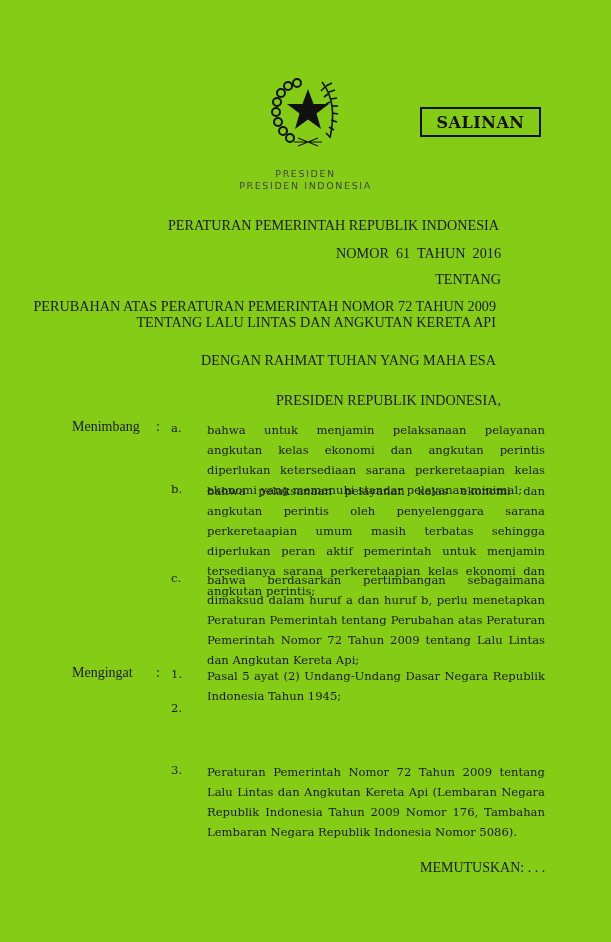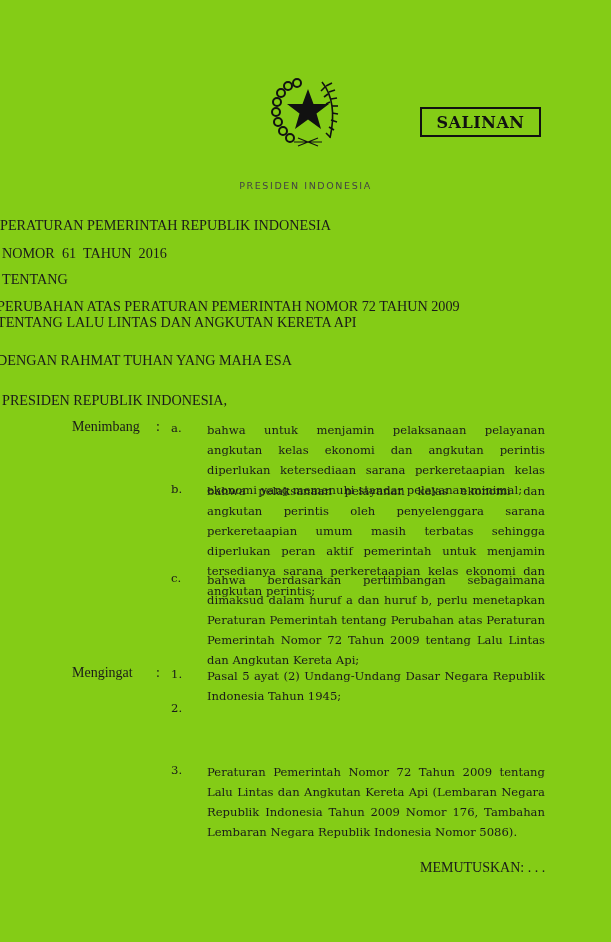--- a/index.html
+++ b/index.html
@@ -1,21 +1,21 @@
 <!DOCTYPE html>
 <html><head>
 <meta charset="utf-8">
 <style>
   html, body { margin: 0; padding: 0; background: #ffffff; }
   body { width: 611px; height: 942px; position: relative; overflow: hidden; color: #1a1a1a; }
   .page { position: absolute; left: 0; top: 0; width: 611px; height: 942px; background: #84cc16; }
   .emblem { position: absolute; left: 268px; top: 72px; width: 80px; height: 80px; }
   .salinan-box { position: absolute; left: 420px; top: 107px; width: 117px; height: 26px; border: 2px solid #111; box-sizing: content-box; display: flex; align-items: center; justify-content: center; font-family: "DejaVu Serif", serif; font-weight: bold; font-size: 16px; letter-spacing: 0.5px; color: #111; }
   .presiden-label { position: absolute; left: 0; width: 611px; text-align: center; font-family: "DejaVu Sans", sans-serif; font-size: 9.5px; letter-spacing: 1.6px; color: #444; line-height: 11px; }
-  .center-line { position: absolute; left: 0; width: 499px; text-align: left; font-family: "Liberation Serif", serif; font-size: 14.2px; color: #1a1a1a; white-space: nowrap; }
+  .center-line { position: absolute; left: 0; width: 499px; text-align: right; font-family: "Liberation Serif", serif; font-size: 14.2px; color: #1a1a1a; white-space: nowrap; }
   .label { position: absolute; font-family: "Liberation Serif", serif; font-size: 14px; color: #1a1a1a; }
   .para { position: absolute; left: 207px; width: 338px; font-family: "DejaVu Serif", serif; font-size: 11.6px; line-height: 20px; text-align: justify; text-align-last: left; color: #1a1a1a; hyphens: none; }
   .mark { position: absolute; font-family: "DejaVu Serif", serif; font-size: 11.6px; color: #1a1a1a; }
   .footer-next { position: absolute; left: 420px; top: 860px; font-family: "Liberation Serif", serif; font-size: 14px; color: #1a1a1a; }
 </style>
 </head>
 <body>
 
 <div class="page">
 
@@ -48,20 +48,21 @@
         <path d="M62 30 l-4 2"></path>
       </g>
       <path d="M26 70 L54 70 M30 66 L50 74 M50 66 L30 74" stroke="#111" stroke-width="1.2"></path>
 
       <polygon points="40,17 45.5,32 61,32 48.5,41.5 53,57 40,47.5 27,57 31.5,41.5 19,32 34.5,32" fill="#111"></polygon>
     </svg>
   </div>
 
   <div class="salinan-box">SALINAN</div>
 
+  <div class="presiden-label" style="top:168px;">PRESIDEN</div>
   <div class="presiden-label" style="top:180px;">PRESIDEN INDONESIA</div>
 
   <div class="center-line" style="top:217px; left:0px;">PERATURAN PEMERINTAH REPUBLIK INDONESIA</div>
   <div class="center-line" style="top:245px; left:2px; white-space:pre;">NOMOR  61  TAHUN  2016</div>
   <div class="center-line" style="top:271px; left:2px;">TENTANG</div>
   <div class="center-line" style="top:298px; left:-3px;">PERUBAHAN ATAS PERATURAN PEMERINTAH NOMOR 72 TAHUN 2009</div>
   <div class="center-line" style="top:314px; left:-3px;">TENTANG LALU LINTAS DAN ANGKUTAN KERETA API</div>
   <div class="center-line" style="top:352px; left:-3px;">DENGAN RAHMAT TUHAN YANG MAHA ESA</div>
   <div class="center-line" style="top:392px; left:2px;">PRESIDEN REPUBLIK INDONESIA,</div>
 

